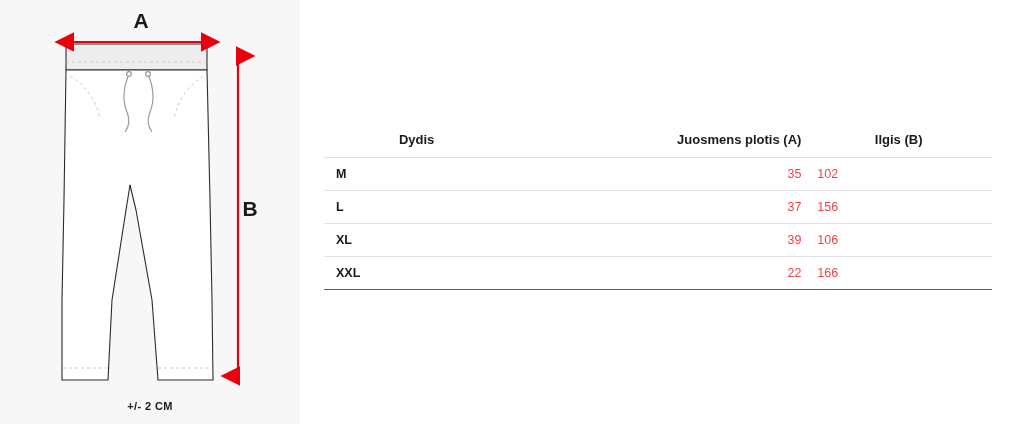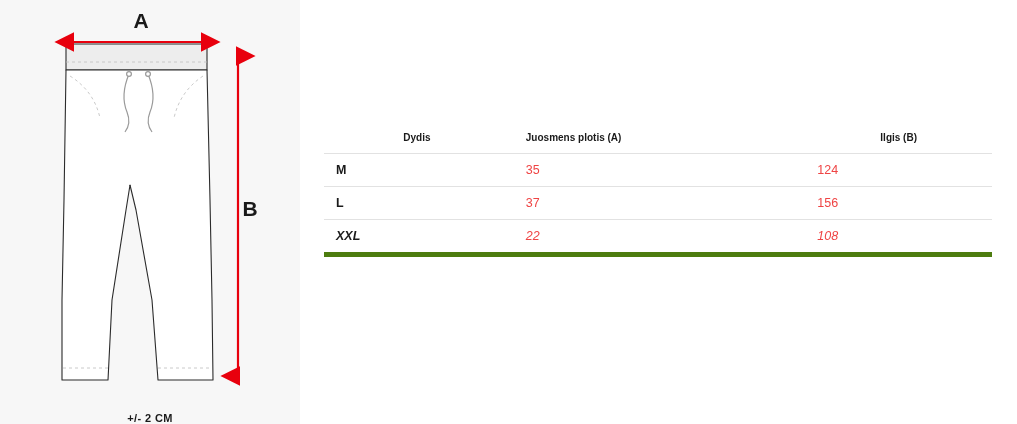--- a/index.html
+++ b/index.html
@@ -30,21 +30,21 @@
   }
   .diagram-svg {
     position: absolute;
     left: 0;
     top: 0;
   }
   .tolerance-note {
     position: absolute;
     left: 0;
     right: 0;
-    bottom: 0;
+    bottom: 12px;
     text-align: center;
     font-size: 11px;
     font-weight: bold;
     color: #1a1a1a;
     letter-spacing: 0.4px;
   }
   
   .table-panel {
     flex: 1 1 auto;
     height: 424px;
@@ -55,54 +55,53 @@
     position: absolute;
     left: 24px;
     top: 126px;
     width: 668px;
     border-collapse: collapse;
     font-size: 12.5px;
     color: #222222;
   }
   .size-table th {
     font-weight: bold;
-    font-size: 10px;
+    font-size: 13px;
     color: #1a1a1a;
     padding: 6px 8px 10px 8px;
     text-align: center;
     border: none;
   }
   .size-table th.col-size,
   .size-table td.col-size {
     text-align: left;
     width: 190px;
     padding-left: 12px;
   }
   .size-table th.col-size {
     text-align: center;
     padding-left: 0;
   }
   .size-table th.col-waist,
   .size-table td.col-waist {
-    text-align: left;
+    text-align: right;
     width: 300px;
   }
   .size-table th.col-length,
   .size-table td.col-length {
     width: 178px;
     padding-right: 12px;
   }
   .size-table td {
     padding: 9px 8px;
     border-top: 1px solid #e2e2e2;
     color: #ef4444;
   }
   .size-table tbody tr:last-child td {
-    border-bottom: 5px solid #4d7c0f;
-    font-style: italic;
+    border-bottom: 1px solid #4d7c0f;
   }
   .size-table td.col-size {
     font-weight: bold;
     color: #1a1a1a;
   }
 </style>
 </head>
 <body>
 
 <div class="page">
@@ -186,29 +185,34 @@
         <tr>
           <th class="col-size">Dydis</th>
           <th class="col-waist">Juosmens plotis (A)</th>
           <th class="col-length">Ilgis (B)</th>
         </tr>
       </thead>
       <tbody>
         <tr>
           <td class="col-size">M</td>
           <td class="col-waist">35</td>
-          <td class="col-length">124</td>
+          <td class="col-length">102</td>
         </tr>
         <tr>
           <td class="col-size">L</td>
           <td class="col-waist">37</td>
           <td class="col-length">156</td>
         </tr>
         <tr>
+          <td class="col-size">XL</td>
+          <td class="col-waist">39</td>
+          <td class="col-length">106</td>
+        </tr>
+        <tr>
           <td class="col-size">XXL</td>
           <td class="col-waist">22</td>
-          <td class="col-length">108</td>
+          <td class="col-length">166</td>
         </tr>
       </tbody>
     </table>
   </div>
 
 </div>
 
 </body></html>

